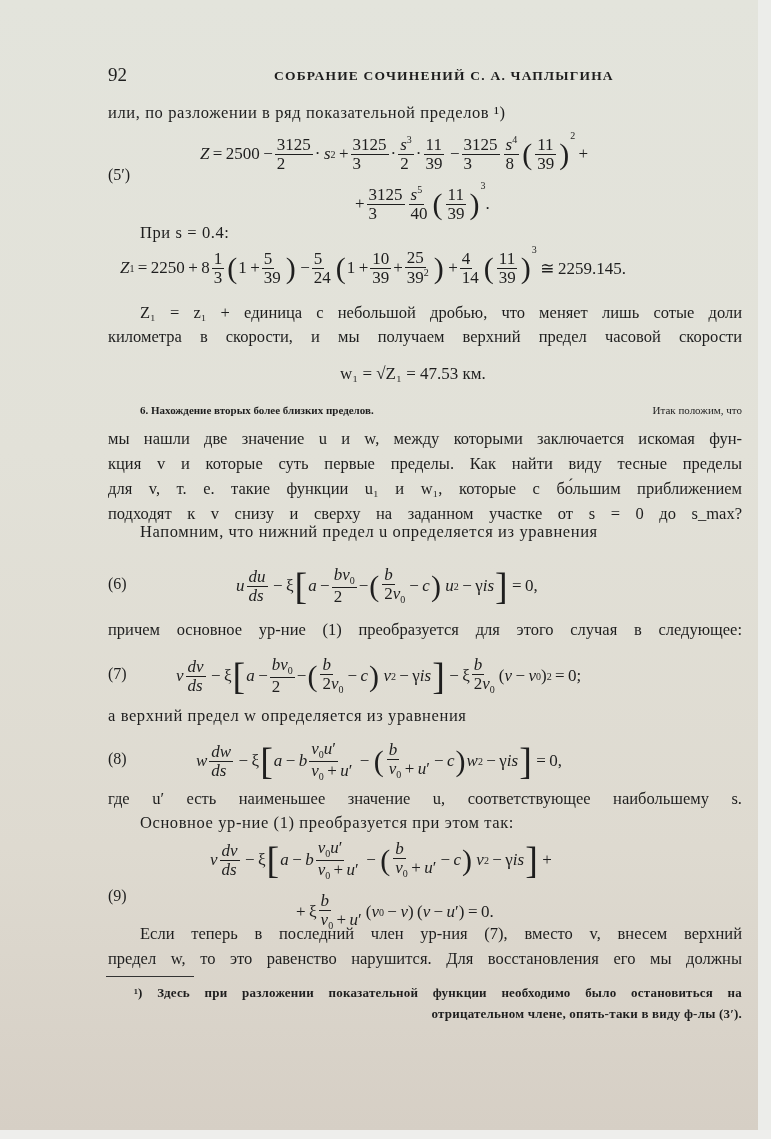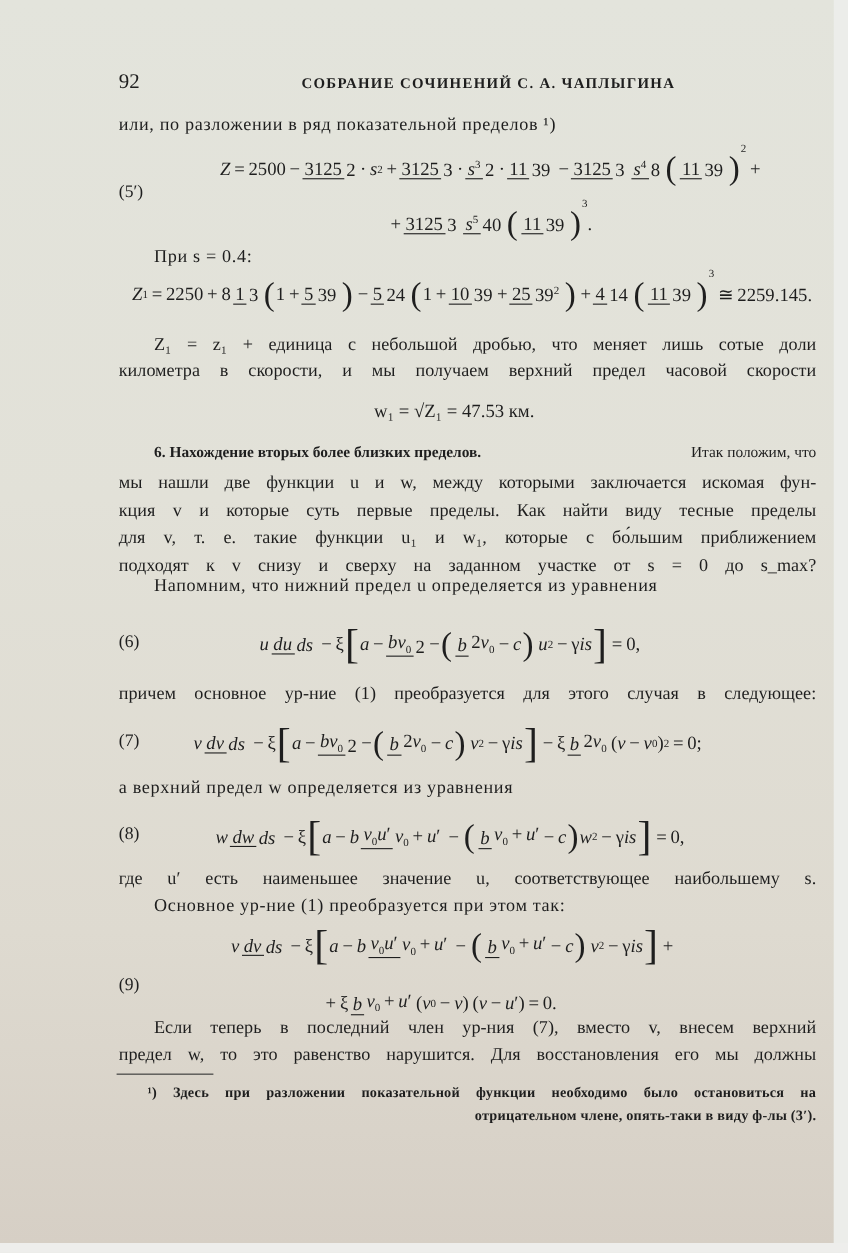--- a/index.html
+++ b/index.html
@@ -11,21 +11,21 @@
   .strip-b{position:absolute;left:0;top:1130px;width:771px;height:9px;background:#eeeeec;}
   .abs{position:absolute;white-space:nowrap;}
   .hdr-num{left:108px;top:64px;font-size:19px;}
   .hdr-title{left:274px;top:68px;font-size:13.5px;letter-spacing:1.2px;font-weight:bold;}
   .line{font-size:16.5px;letter-spacing:0.6px;}
   .just{position:absolute;left:108px;width:634px;text-align:justify;text-align-last:justify;font-size:16.5px;}
   .ind{text-indent:32px;}
   .eqnum{position:absolute;font-size:16px;}
   .math{position:absolute;font-family:"Liberation Serif","DejaVu Serif",serif;font-size:17px;display:flex;align-items:center;white-space:nowrap;}
   .math i{font-style:italic;}
-  .frac{display:inline-flex;flex-direction:row;align-items:flex-end;margin:0 2px;line-height:1.05;vertical-align:middle;}
+  .frac{display:inline-flex;flex-direction:column;align-items:flex-start;margin:0 2px;line-height:1.05;vertical-align:middle;}
   .frac .n{border-bottom:1px solid #1e1e1e;padding:0 2px;}
   .frac .d{padding:0 2px;}
   .big{font-size:30px;line-height:1;font-weight:200;margin:0 1px;}
   .huge{font-size:38px;line-height:1;font-weight:200;margin:0 1px;}
   sup{font-size:10px;}
   sub{font-size:10px;}
   .fn-rule{position:absolute;left:106px;top:976px;width:88px;height:1px;background:#333;}
   .fn{position:absolute;left:108px;width:634px;font-size:13px;font-weight:bold;letter-spacing:0.2px;}
   .bold{font-weight:bold;}
 </style>
@@ -121,25 +121,25 @@
       <span class="n">11</span>
       <span class="d">39</span>
     </span><span class="big">)</span><sup style="align-self:flex-start">3</sup> ≅ 2259.145.
 </div>
 
 <div class="just ind" style="top:303px;">Z₁ = z₁ + единица с небольшой дробью, что меняет лишь сотые доли</div>
 <div class="just" style="top:327px;">километра в скорости, и мы получаем верхний предел часовой скорости</div>
 
 <div class="abs" style="left:340px;top:364px;font-size:17px;">w₁ = √Z₁ = 47.53 км.</div>
 
-<div class="abs" style="left:140px;top:404px;width:602px;display:flex;justify-content:space-between;font-size:14px;">
+<div class="abs" style="left:140px;top:404px;width:602px;display:flex;justify-content:space-between;font-size:11px;">
   <span class="bold">6. Нахождение вторых более близких пределов.</span>
   <span>Итак положим, что</span>
 </div>
-<div class="just" style="top:429px;">мы нашли две функции u и w, между которыми заключается искомая фун-</div>
+<div class="just" style="top:429px;">мы нашли две значение u и w, между которыми заключается искомая фун-</div>
 <div class="just" style="top:454px;">кция v и которые суть первые пределы. Как найти виду тесные пределы</div>
 <div class="just" style="top:479px;">для v, т. е. такие функции u₁ и w₁, которые с бо́льшим приближением</div>
 <div class="just" style="top:504px;">подходят к v снизу и сверху на заданном участке от s = 0 до s_max?</div>
 <div class="abs line" style="left:140px;top:522px;">Напомним, что нижний предел u определяется из уравнения</div>
 
 <div class="eqnum" style="left:108px;top:575px;">(6)</div>
 <div class="math" style="left:236px;top:562px;height:48px;">
   <i>u</i>
   <span class="frac">
       <span class="n"><i>du</i></span>

